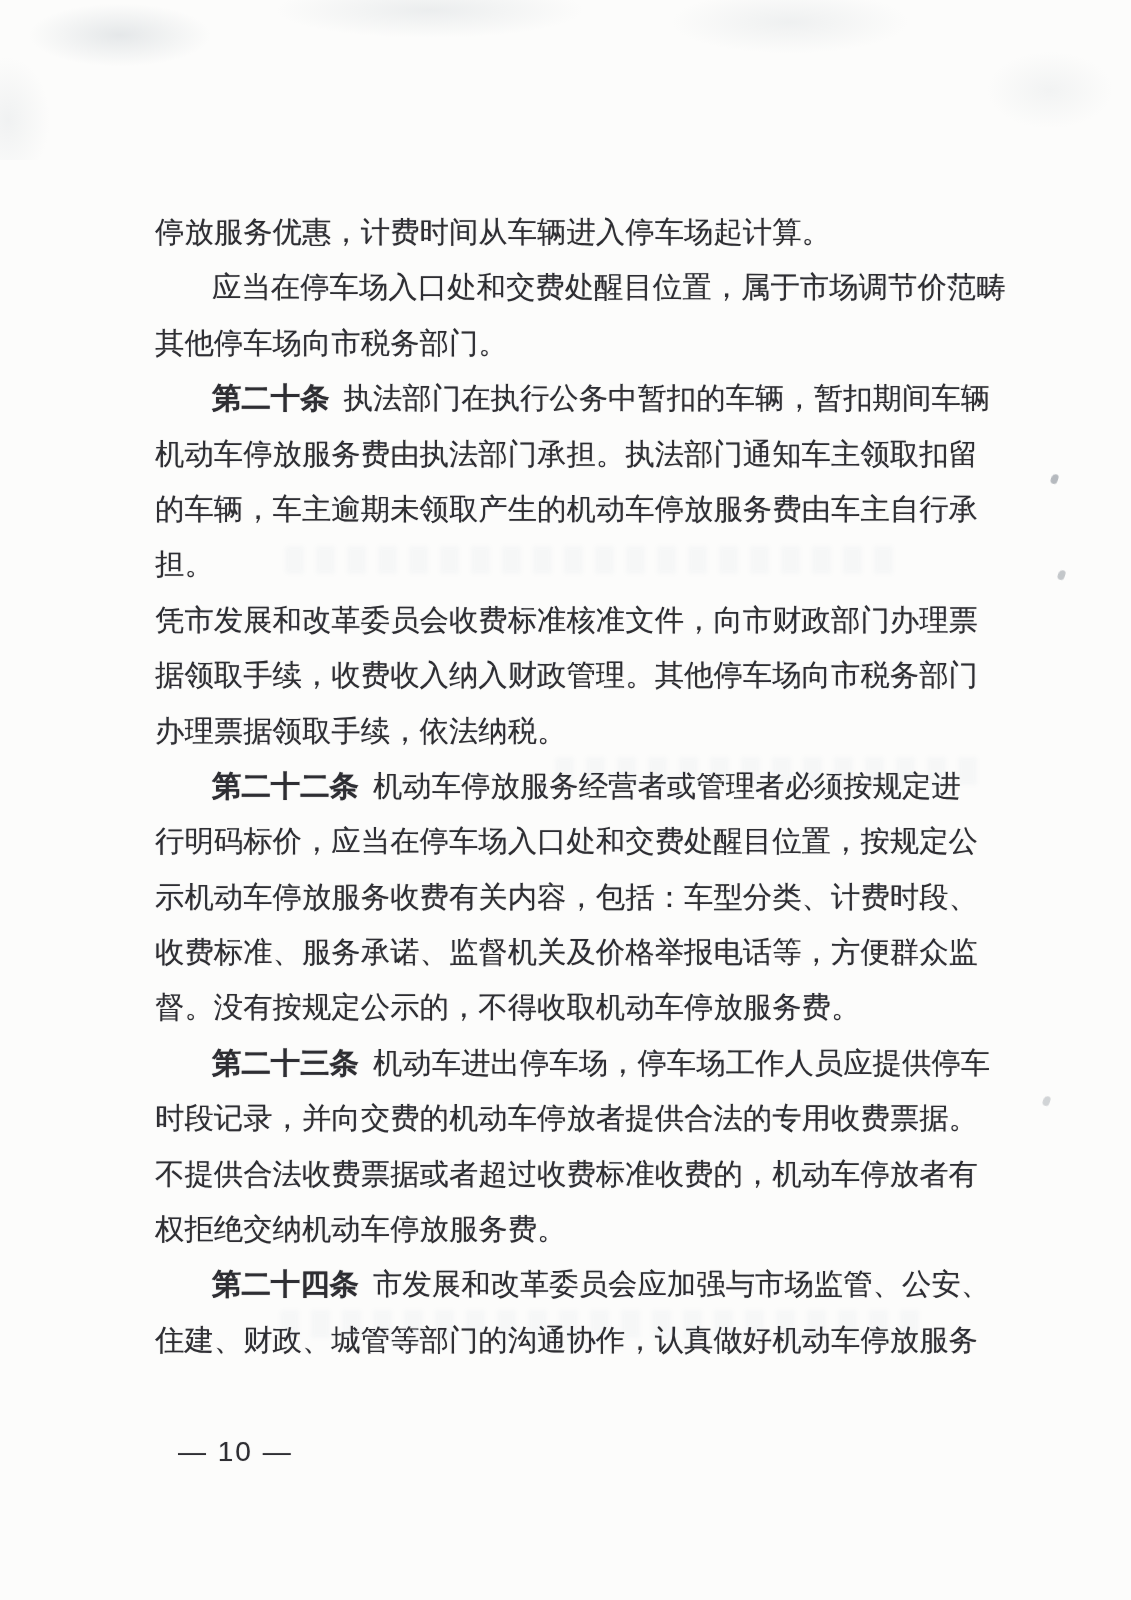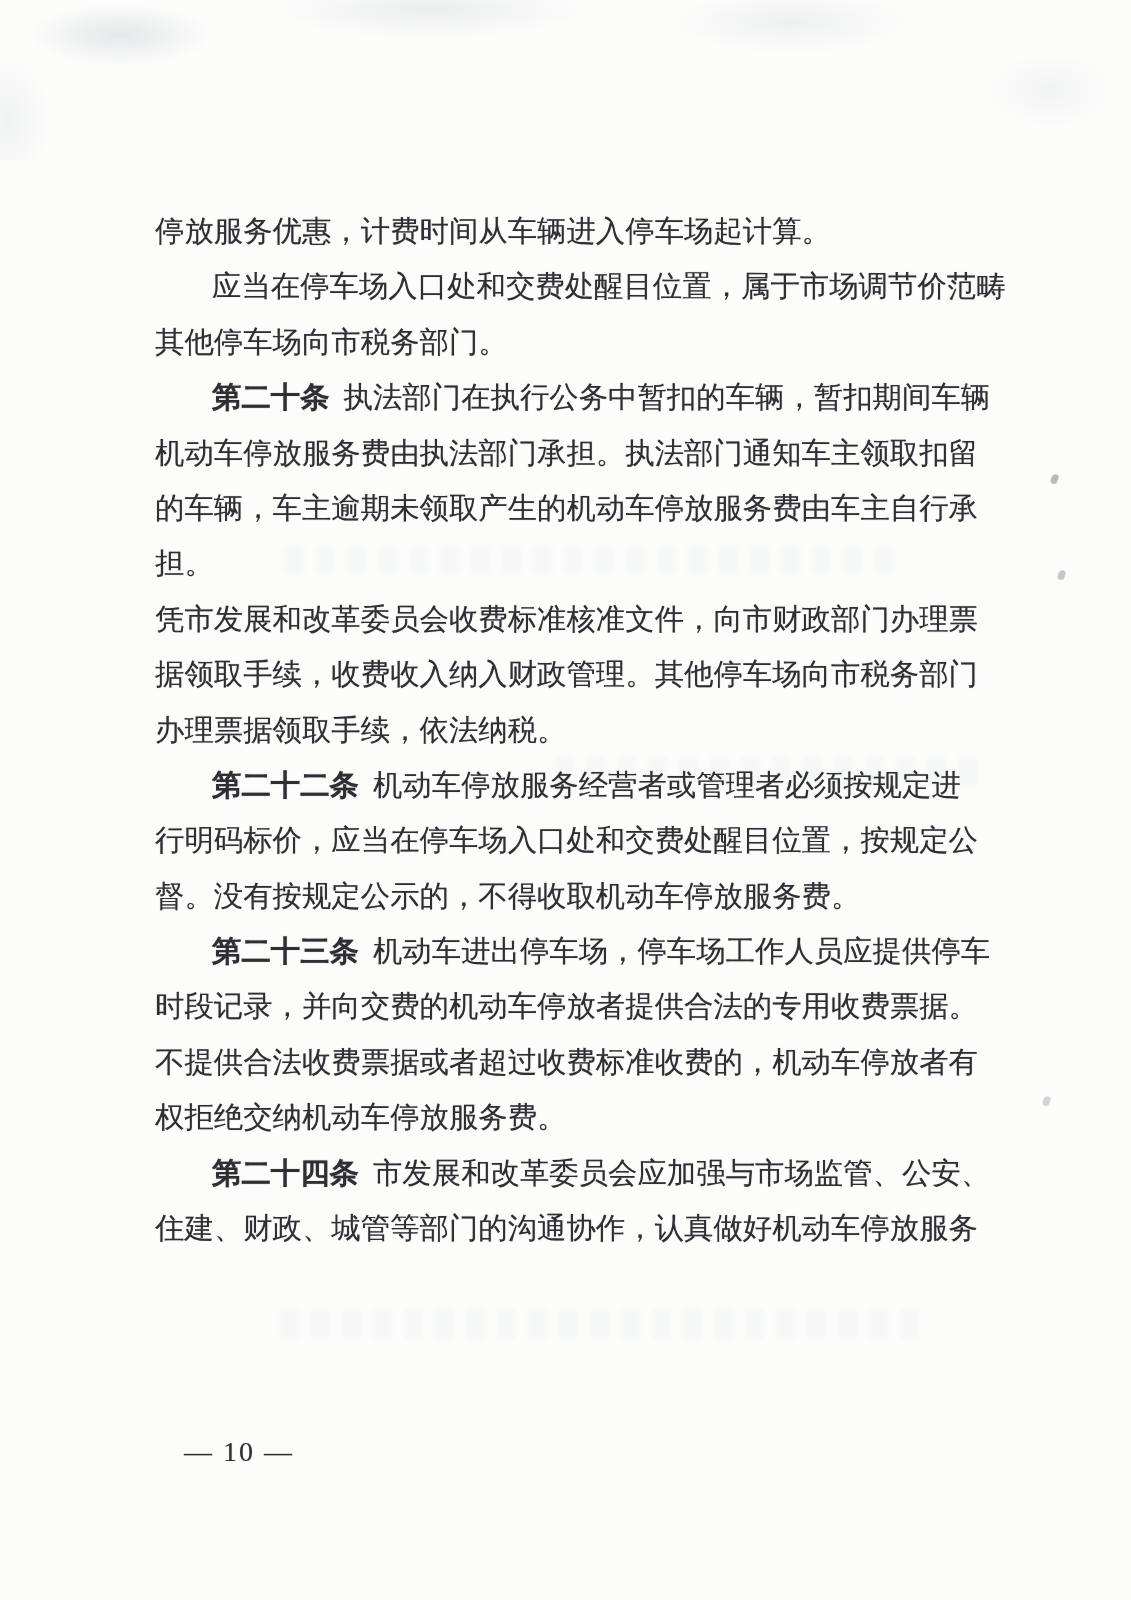--- a/index.html
+++ b/index.html
@@ -8,21 +8,21 @@
     width: 1131px;
     height: 1600px;
     overflow: hidden;
     background: #ffffff;
   }
   .page {
     position: relative;
     width: 1131px;
     height: 1600px;
     background: #fcfcfb;
-    font-family: Liberation Serif, serif;
+    font-family: Liberation Sans, sans-serif;
   }
   
   .scan-noise {
     position: absolute;
     left: 0; top: 0;
     width: 1131px; height: 160px;
     background:
       radial-gradient(130px 45px at 120px 35px, rgba(168,178,186,0.28), transparent 70%),
       radial-gradient(220px 40px at 430px 10px, rgba(168,178,186,0.20), transparent 70%),
       radial-gradient(170px 45px at 790px 22px, rgba(168,178,186,0.16), transparent 70%),
@@ -74,21 +74,21 @@
     text-shadow: 0 0 1px rgba(46,46,51,0.38);
   }
   .line.indent { padding-left: 57px; }
   .line .head {
     font-weight: 700;
     margin-right: 14px;
     text-shadow: 0 0 1px rgba(30,30,34,0.55);
   }
   .footer {
     position: absolute;
-    left: 184px;
+    left: 178px;
     top: 1430px;
     height: 44px;
     line-height: 44px;
     font-size: 28px;
     letter-spacing: 2px;
     color: #2e2e33;
     text-shadow: 0 0 1px rgba(46,46,51,0.35);
   }
 </style>
 </head>
@@ -109,20 +109,22 @@
       <div class="line"><span>其他停车场向市税务部门。</span></div>
       <div class="line indent"><span class="head">第二十条</span><span>执法部门在执行公务中暂扣的车辆，暂扣期间车辆</span></div>
       <div class="line"><span>机动车停放服务费由执法部门承担。执法部门通知车主领取扣留</span></div>
       <div class="line"><span>的车辆，车主逾期未领取产生的机动车停放服务费由车主自行承</span></div>
       <div class="line"><span>担。</span></div>
       <div class="line"><span>凭市发展和改革委员会收费标准核准文件，向市财政部门办理票</span></div>
       <div class="line"><span>据领取手续，收费收入纳入财政管理。其他停车场向市税务部门</span></div>
       <div class="line"><span>办理票据领取手续，依法纳税。</span></div>
       <div class="line indent"><span class="head">第二十二条</span><span>机动车停放服务经营者或管理者必须按规定进</span></div>
       <div class="line"><span>行明码标价，应当在停车场入口处和交费处醒目位置，按规定公</span></div>
+      <div class="line"><span>示机动车停放服务收费有关内容，包括：车型分类、计费时段、</span></div>
+      <div class="line"><span>收费标准、服务承诺、监督机关及价格举报电话等，方便群众监</span></div>
       <div class="line"><span>督。没有按规定公示的，不得收取机动车停放服务费。</span></div>
       <div class="line indent"><span class="head">第二十三条</span><span>机动车进出停车场，停车场工作人员应提供停车</span></div>
       <div class="line"><span>时段记录，并向交费的机动车停放者提供合法的专用收费票据。</span></div>
       <div class="line"><span>不提供合法收费票据或者超过收费标准收费的，机动车停放者有</span></div>
       <div class="line"><span>权拒绝交纳机动车停放服务费。</span></div>
       <div class="line indent"><span class="head">第二十四条</span><span>市发展和改革委员会应加强与市场监管、公安、</span></div>
       <div class="line"><span>住建、财政、城管等部门的沟通协作，认真做好机动车停放服务</span></div>
     </div>
 
   <div class="footer">— 10 —</div>

